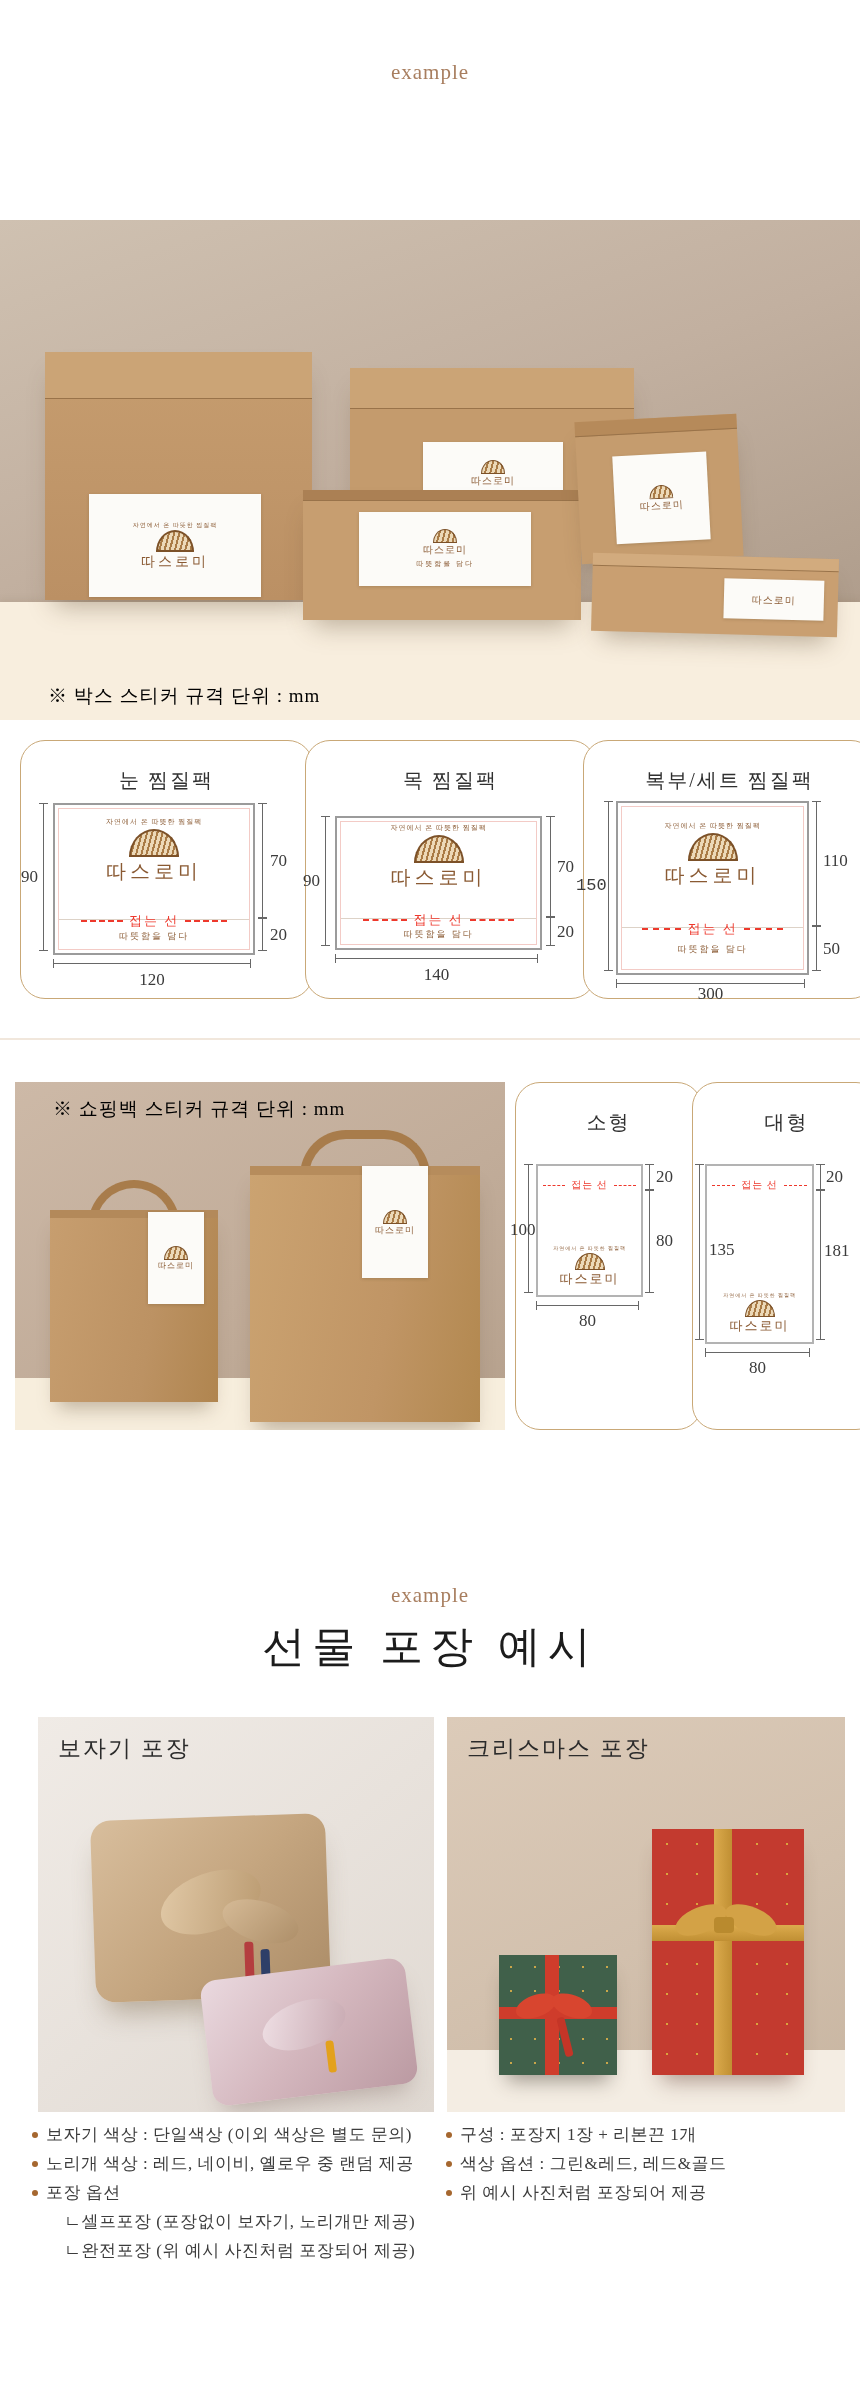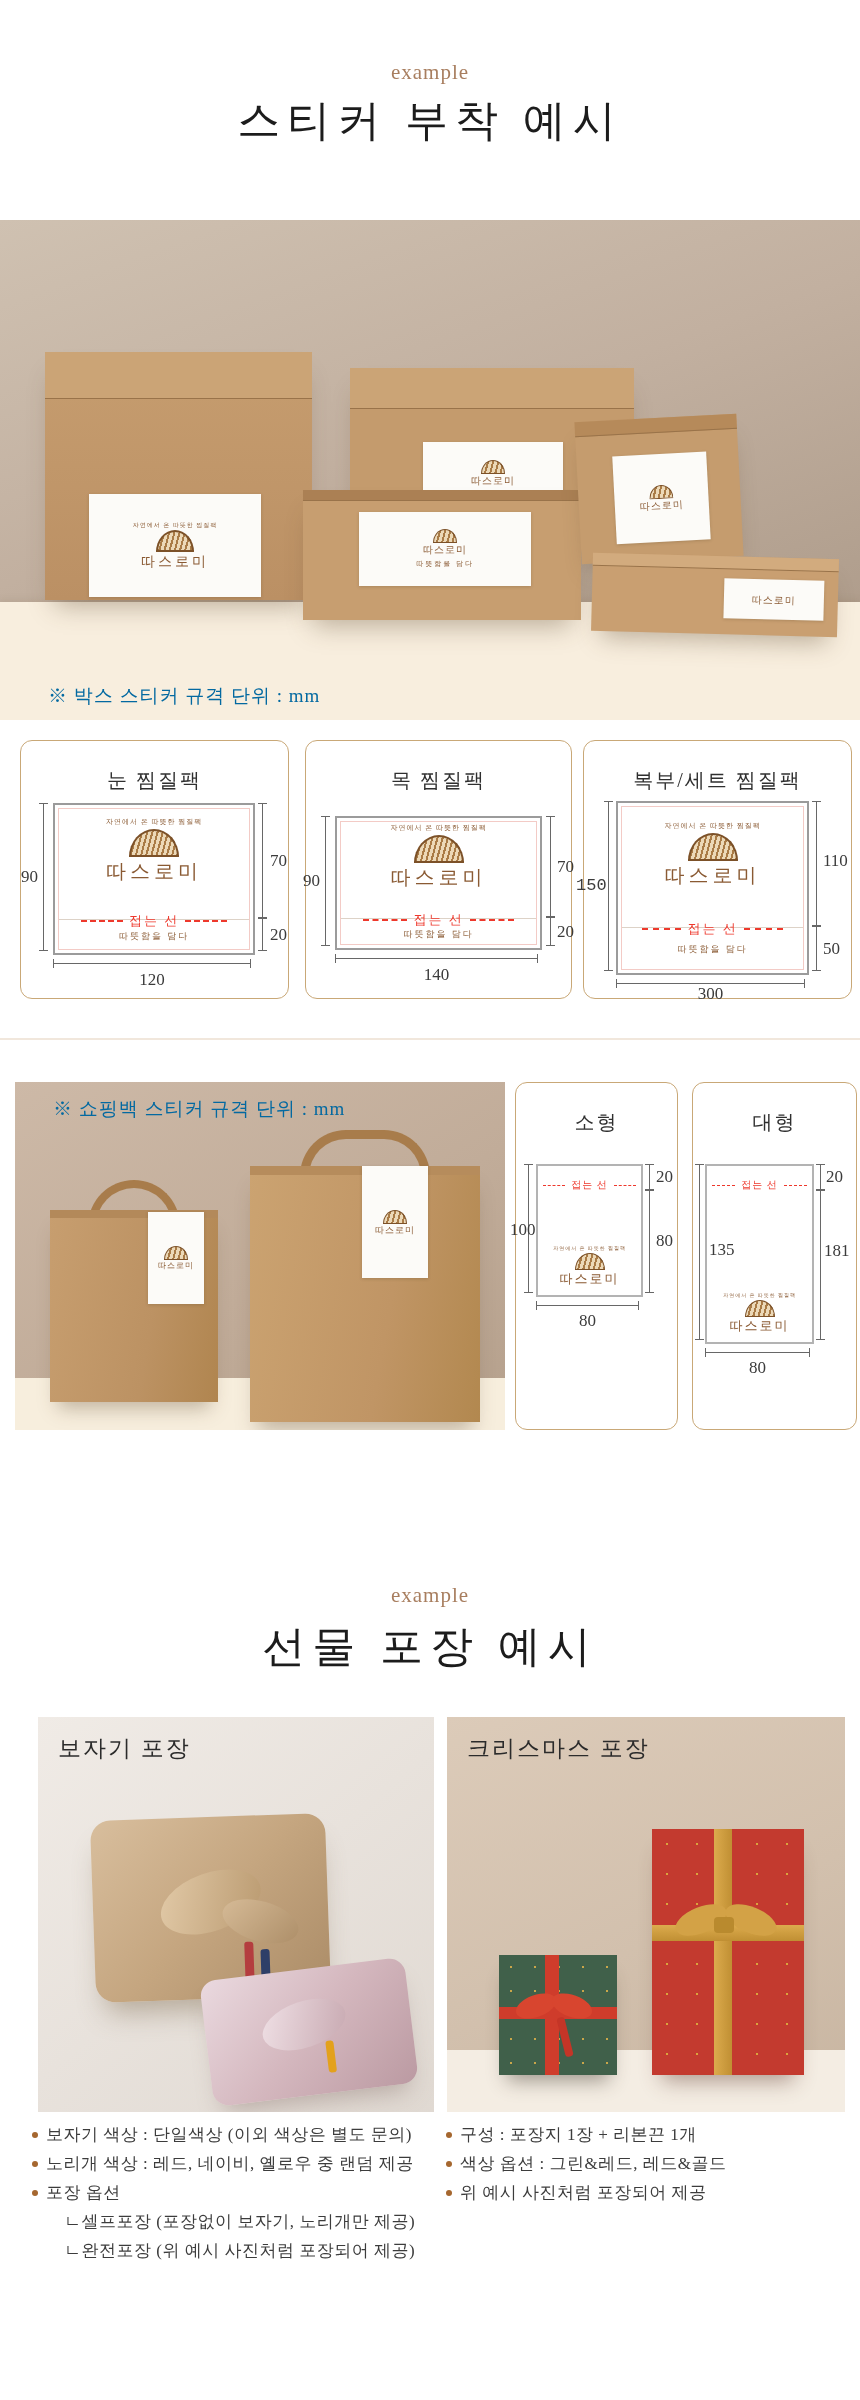--- a/index.html
+++ b/index.html
@@ -4,21 +4,21 @@
 <style>
   html,body{margin:0;padding:0;background:#fff;}
   #page{position:relative;width:860px;height:2400px;margin:0 auto;background:#fff;overflow:hidden;
         font-family:"Liberation Serif","DejaVu Serif",serif;color:#2b2b2b;}
   
   .eyebrow{position:absolute;left:0;width:100%;text-align:center;font-size:21px;letter-spacing:1px;color:#a87e5f;}
   .big-title{position:absolute;left:0;width:100%;text-align:center;font-size:43px;letter-spacing:7px;
              color:#1c1c1c;font-weight:normal;margin:0;}
   
   .photo{position:absolute;overflow:hidden;}
-  .photo-note{position:absolute;font-size:19px;color:#0369a1;letter-spacing:1px;z-index:9;text-align:right;}
+  .photo-note{position:absolute;font-size:19px;color:#000000;letter-spacing:1px;z-index:9;text-align:right;}
   .photo-label{position:absolute;top:16px;left:20px;font-size:23px;letter-spacing:2px;color:#2b2b2b;z-index:9;}
   .wall{position:absolute;inset:0;}
   .floor{position:absolute;left:0;right:0;bottom:0;}
   
   .ph-box{position:absolute;box-shadow:0 16px 24px -10px rgba(92,70,46,.38);}
   .lid{position:absolute;left:0;right:0;top:0;border-bottom:1px solid #99734a;}
   .stk{position:absolute;background:#fcfbf8;box-shadow:0 1px 3px rgba(90,70,40,.25);
        display:flex;flex-direction:column;align-items:center;justify-content:center;}
   
   .bag{position:absolute;}
@@ -35,21 +35,21 @@
   .logo-md .bname{font-size:20px;letter-spacing:4px;margin-top:4px;}
   .logo-sm .arch{font-size:6px;margin-bottom:2px;}
   .logo-sm .dome{width:34px;height:18px;}
   .logo-sm .bname{font-size:14px;letter-spacing:3px;margin-top:3px;}
   .logo-xs .dome{width:22px;height:12px;border-width:1px;}
   .logo-xs .bname{font-size:10px;letter-spacing:1px;margin-top:2px;}
   .logo-bag .arch{font-size:5px;margin-bottom:2px;}
   .logo-bag .dome{width:28px;height:15px;border-width:1px;}
   .logo-bag .bname{font-size:13px;letter-spacing:2px;margin-top:2px;}
   
-  .card{position:absolute;background:#fff;border:1.5px solid #c9a877;border-radius:12px;}
+  .card{position:absolute;background:#fff;border:1.5px solid #c9a877;border-radius:25px;padding-left:24px;}
   .card-title{position:absolute;top:26px;left:0;width:100%;text-align:center;font-size:20px;
               letter-spacing:2px;color:#2f2f2f;}
   .diagram{position:absolute;background:#fff;border:2px solid #9b9b9b;}
   .diagram.pink::after{content:"";position:absolute;inset:3px;border:1px solid #f3cbc6;pointer-events:none;}
   .dg-logo{position:absolute;left:0;width:100%;display:flex;justify-content:center;}
   .foldline{position:absolute;left:3px;right:3px;height:1px;background:#ddd2c7;}
   .fold{position:absolute;display:flex;align-items:center;color:#ee382c;z-index:3;}
   .fold .seg{flex:1;border-top:2px dashed currentColor;}
   .fold .txt{margin:0 6px;font-size:13px;letter-spacing:2px;white-space:nowrap;}
   .fold.small .seg{border-top-width:1.5px;}
@@ -78,21 +78,20 @@
   .bullets li{position:relative;padding-left:16px;font-size:17px;line-height:29px;color:#3c3c3c;letter-spacing:.5px;}
   .bullets li .dot{position:absolute;left:2px;top:12px;width:6px;height:6px;border-radius:50%;background:#a5672f;}
   .bullets li.sub{padding-left:34px;}
 </style>
 </head>
 <body>
 
 <div id="page">
 
   <div class="eyebrow" style="top:60px;">example</div>
-  <h1 class="big-title" style="top:92px;">스티커 부착 예시</h1>
 
   <div class="photo" style="left:0;top:220px;width:860px;height:500px;">
     <div class="wall" style="background:linear-gradient(160deg,#cfc1b1 0%,#c2b0a0 45%,#b2a08f 80%,#ab9786 100%);"></div>
     <div class="floor" style="height:118px;background:#f8eede;box-shadow:0 -3px 6px rgba(120,95,70,.10);"></div>
 
     <div class="ph-box" style="left:45px;top:132px;width:267px;height:248px;background:linear-gradient(#c69d6f,#bb9064);">
       <div class="lid" style="height:46px;background:#cba476;"></div>
       <div class="stk" style="left:44px;top:142px;width:172px;height:103px;">
         <div class="logo logo-sm">
           <div class="arch">자연에서 온 따뜻한 찜질팩</div>

